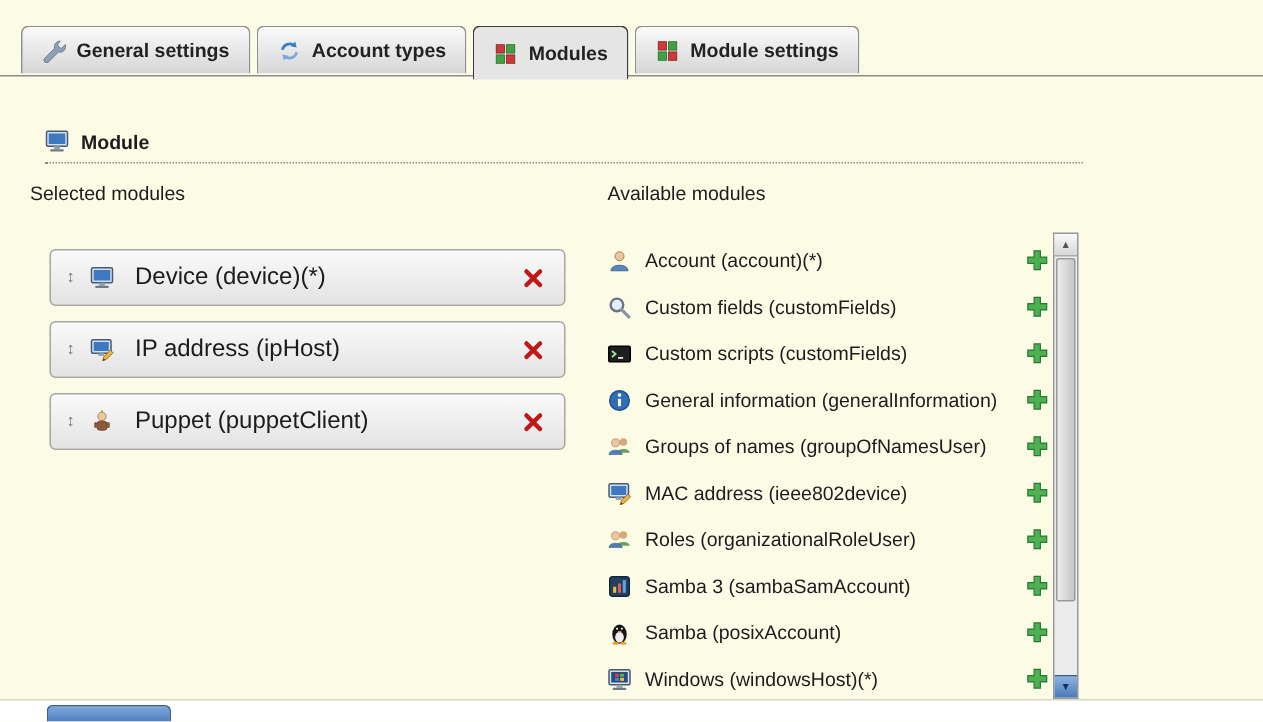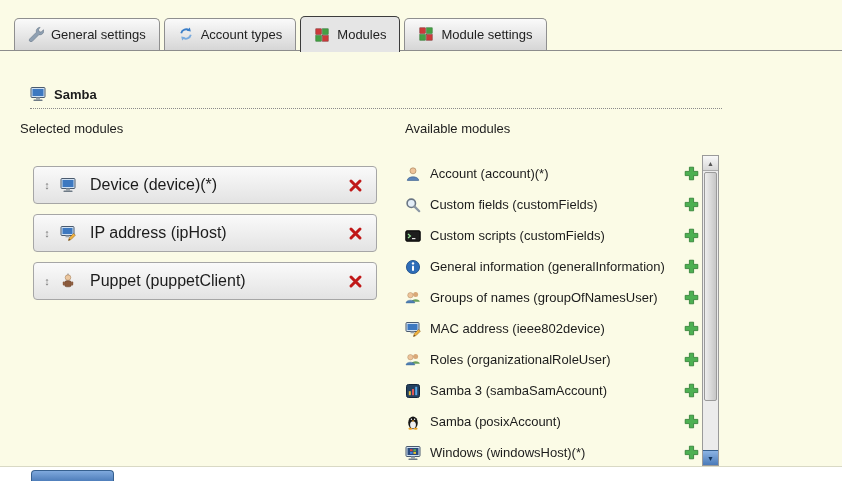--- a/index.html
+++ b/index.html
@@ -1,21 +1,21 @@
 <!DOCTYPE html>
 <html><head>
 <meta charset="utf-8">
 <style>
   html,body{margin:0;padding:0;background:#fff;}
   .screen{position:relative;width:842px;height:481px;overflow:hidden;
           font-family:"Liberation Sans",sans-serif;color:#1c1c1c;background:#fff;}
   .panel{position:absolute;left:0;top:0;width:842px;height:466px;
          background:#fbfbe6;border-bottom:1px solid #d9d9c5;}
   .tabline{position:absolute;left:0;top:50px;width:842px;height:1px;background:#8c8c8c;z-index:1;}
-  .tabs{position:absolute;left:14px;top:17px;height:34px;display:flex;align-items:center;gap:4px;z-index:2;}
+  .tabs{position:absolute;left:14px;top:17px;height:34px;display:flex;align-items:flex-start;gap:4px;z-index:2;font-weight:bold;}
   .tab{display:flex;align-items:center;gap:7px;padding:0 13px;height:32px;margin-bottom:1px;
        background:linear-gradient(#fafafa,#d6d6d6);border:1px solid #8f8f8f;border-bottom:none;
        border-radius:5px 5px 0 0;font-size:13px;color:#222;box-sizing:border-box;cursor:pointer;white-space:nowrap;}
   .tab.active{height:36px;margin-bottom:0;background:#e5e5e5;border:1px solid #3c3c3c;border-bottom:none;z-index:3;}
   .icon16{width:16px;height:16px;display:inline-block;flex:none;}
   .icon16 svg{display:block;}
   .hosts-head{position:absolute;left:30px;top:86px;width:692px;display:flex;align-items:center;gap:8px;
               padding-bottom:6px;border-bottom:1px dotted #8a8a8a;font-size:13px;font-weight:bold;}
   .col-head{position:absolute;top:121px;font-size:13px;}
   .sel-col{left:20px}.avail-col{left:405px}
@@ -100,21 +100,21 @@
 
   <div class="hosts-head">
     <span class="icon16">
       <svg width="16" height="16" viewBox="0 0 16 16">
           <rect x="1" y="1.5" width="14" height="10" rx="1" fill="#cfe0f2" stroke="#4a5a6e"></rect>
           <rect x="2.5" y="3" width="11" height="7" fill="#3d78c0"></rect>
           <rect x="6" y="11.5" width="4" height="2" fill="#98a2ac"></rect>
           <rect x="3.5" y="13.5" width="9" height="1.5" rx="0.5" fill="#6e7a86"></rect>
         </svg>
     </span>
-    <span>Samba</span>
+    <span>Module</span>
   </div>
 
   <div class="col-head sel-col">Selected modules</div>
   <div class="col-head avail-col">Available modules</div>
 
   <div class="sel-list">
     <div class="sel-item">
       <span class="handle">↕</span>
       <span class="icon16">
         <svg width="16" height="16" viewBox="0 0 16 16">

